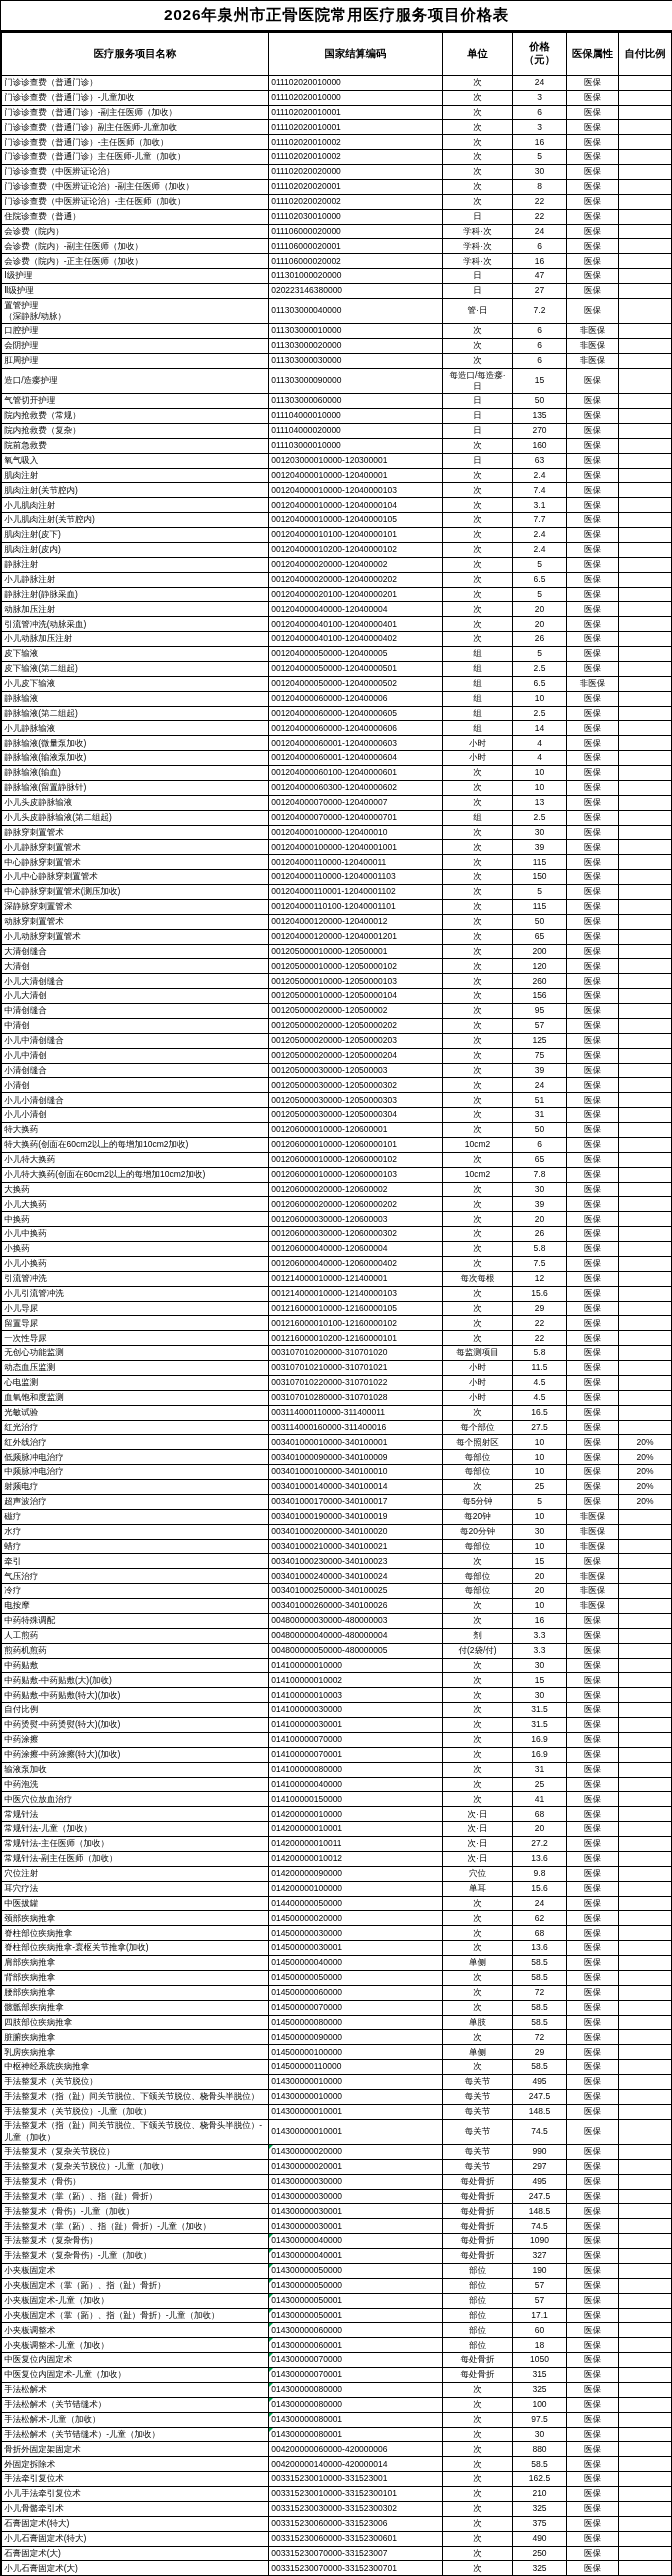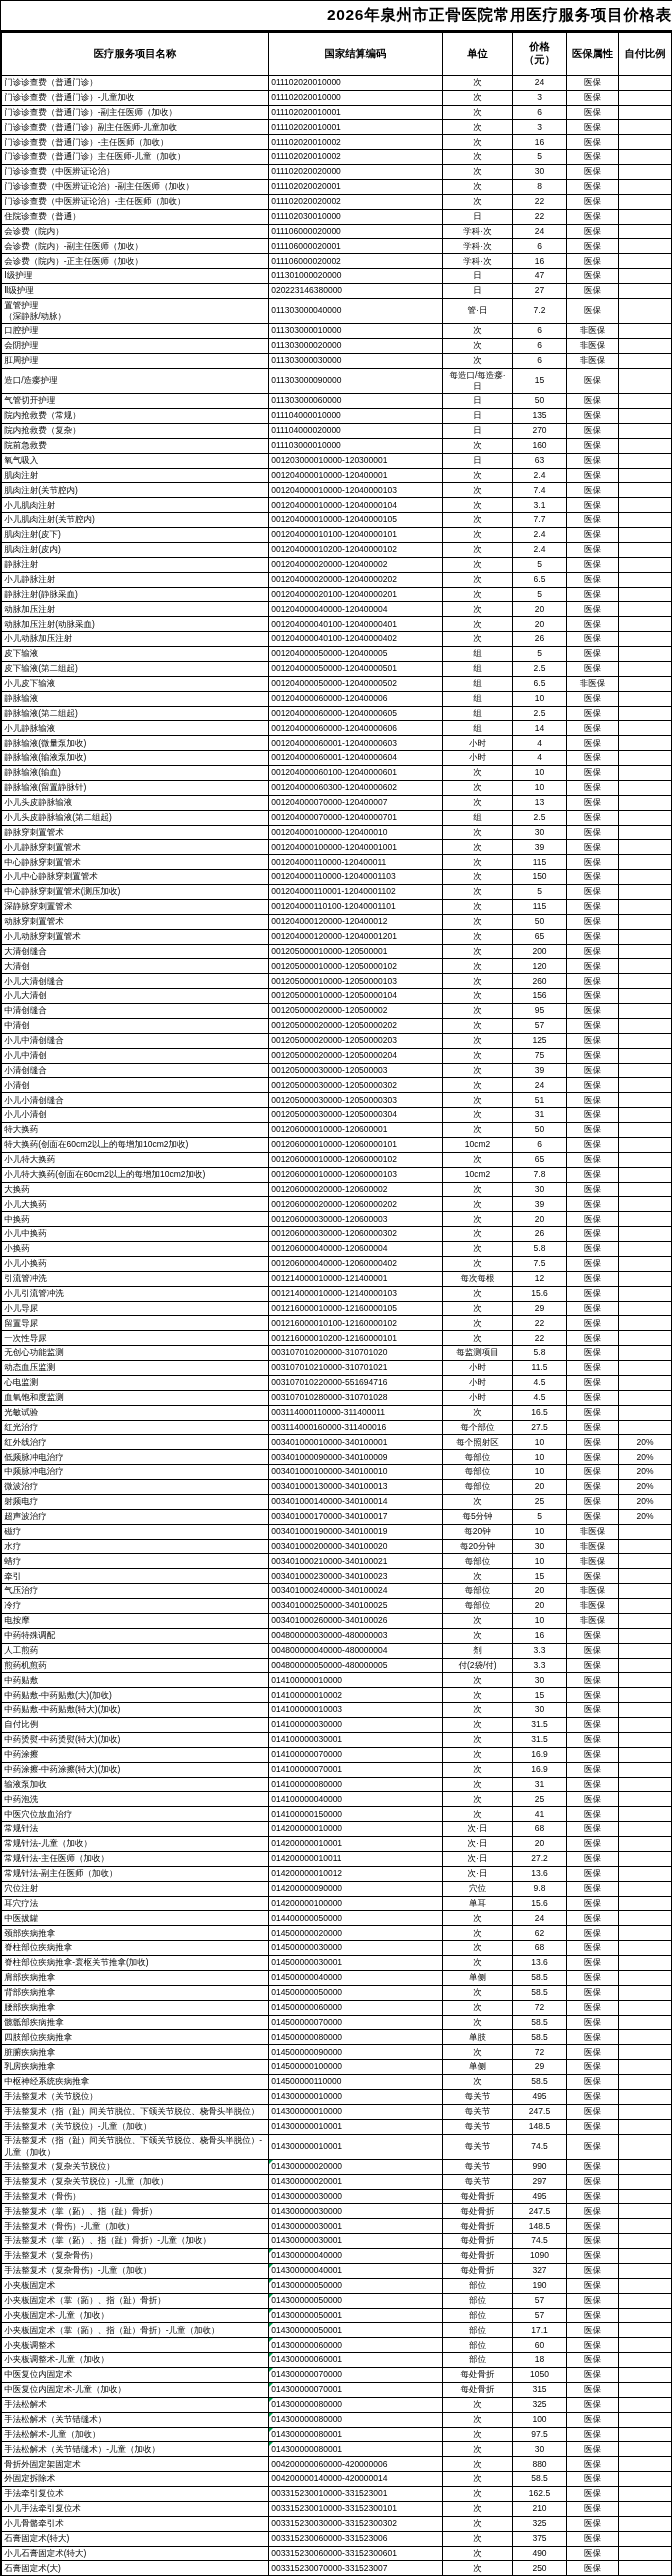--- a/index.html
+++ b/index.html
@@ -1,19 +1,19 @@
 <!DOCTYPE html>
 <html style="font-size:11.8px"><head>
 <meta charset="utf-8">
 <style>
   html,body { margin:0; padding:0; background:#fff; color:#000; }
   body { width:672px; font-family:"Liberation Sans","DejaVu Sans",sans-serif; }
   .sheet { position:relative; width:671px; border:0.7px solid #000; }
   .title {
-    font-size:15.5px; font-weight:bold; text-align:right;
+    font-size:15.5px; font-weight:bold; text-align:center;
     padding:3.7px 0 4.4px; border-bottom:2.2px solid #000; letter-spacing:0.7px;
   }
   table { border-collapse:collapse; width:100%; table-layout:fixed; }
   col.w-name  { width:267px; }
   col.w-code  { width:174px; }
   col.w-unit  { width:70px; }
   col.w-price { width:54px; }
   col.w-attr  { width:52px; }
   col.w-ratio { width:53px; }
   th {
@@ -336,21 +336,21 @@
   </tr>
         <tr>
     <td class="c-name">动脉加压注射</td>
     <td class="c-code">001204000040000-120400004</td>
     <td class="c-unit">次</td>
     <td class="c-price">20</td>
     <td class="c-attr">医保</td>
     <td class="c-ratio"></td>
   </tr>
         <tr>
-    <td class="c-name">动脉加压注射(动脉采血)</td>
+    <td class="c-name">引流管冲洗(动脉采血)</td>
     <td class="c-code">001204000040100-12040000401</td>
     <td class="c-unit">次</td>
     <td class="c-price">20</td>
     <td class="c-attr">医保</td>
     <td class="c-ratio"></td>
   </tr>
         <tr>
     <td class="c-name">小儿动脉加压注射</td>
     <td class="c-code">001204000040100-12040000402</td>
     <td class="c-unit">次</td>
@@ -745,21 +745,21 @@
         <tr>
     <td class="c-name">动态血压监测</td>
     <td class="c-code">003107010210000-310701021</td>
     <td class="c-unit">小时</td>
     <td class="c-price">11.5</td>
     <td class="c-attr">医保</td>
     <td class="c-ratio"></td>
   </tr>
         <tr>
     <td class="c-name">心电监测</td>
-    <td class="c-code">003107010220000-551694716</td>
+    <td class="c-code">003107010220000-310701022</td>
     <td class="c-unit">小时</td>
     <td class="c-price">4.5</td>
     <td class="c-attr">医保</td>
     <td class="c-ratio"></td>
   </tr>
         <tr>
     <td class="c-name">血氧饱和度监测</td>
     <td class="c-code">003107010280000-310701028</td>
     <td class="c-unit">小时</td>
     <td class="c-price">4.5</td>
@@ -796,28 +796,20 @@
     <td class="c-unit">每部位</td>
     <td class="c-price">10</td>
     <td class="c-attr">医保</td>
     <td class="c-ratio">20%</td>
   </tr>
         <tr>
     <td class="c-name">中频脉冲电治疗</td>
     <td class="c-code">003401000100000-340100010</td>
     <td class="c-unit">每部位</td>
     <td class="c-price">10</td>
-    <td class="c-attr">医保</td>
-    <td class="c-ratio">20%</td>
-  </tr>
-        <tr>
-    <td class="c-name">微波治疗</td>
-    <td class="c-code">003401000130000-340100013</td>
-    <td class="c-unit">每部位</td>
-    <td class="c-price">20</td>
     <td class="c-attr">医保</td>
     <td class="c-ratio">20%</td>
   </tr>
         <tr>
     <td class="c-name">射频电疗</td>
     <td class="c-code">003401000140000-340100014</td>
     <td class="c-unit">次</td>
     <td class="c-price">25</td>
     <td class="c-attr">医保</td>
     <td class="c-ratio">20%</td>

